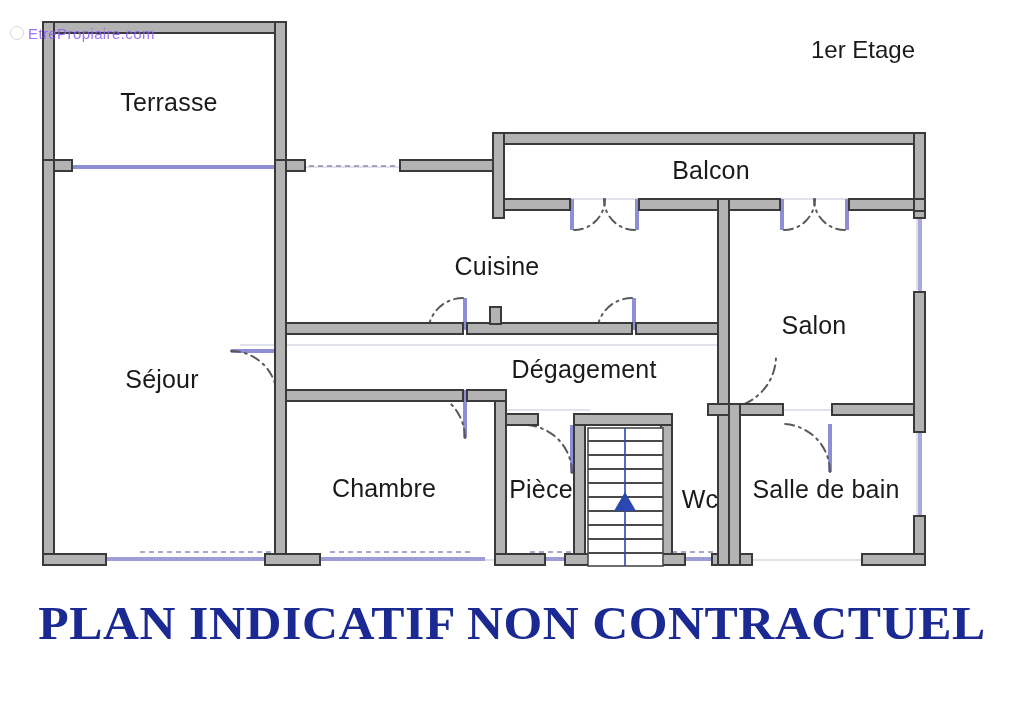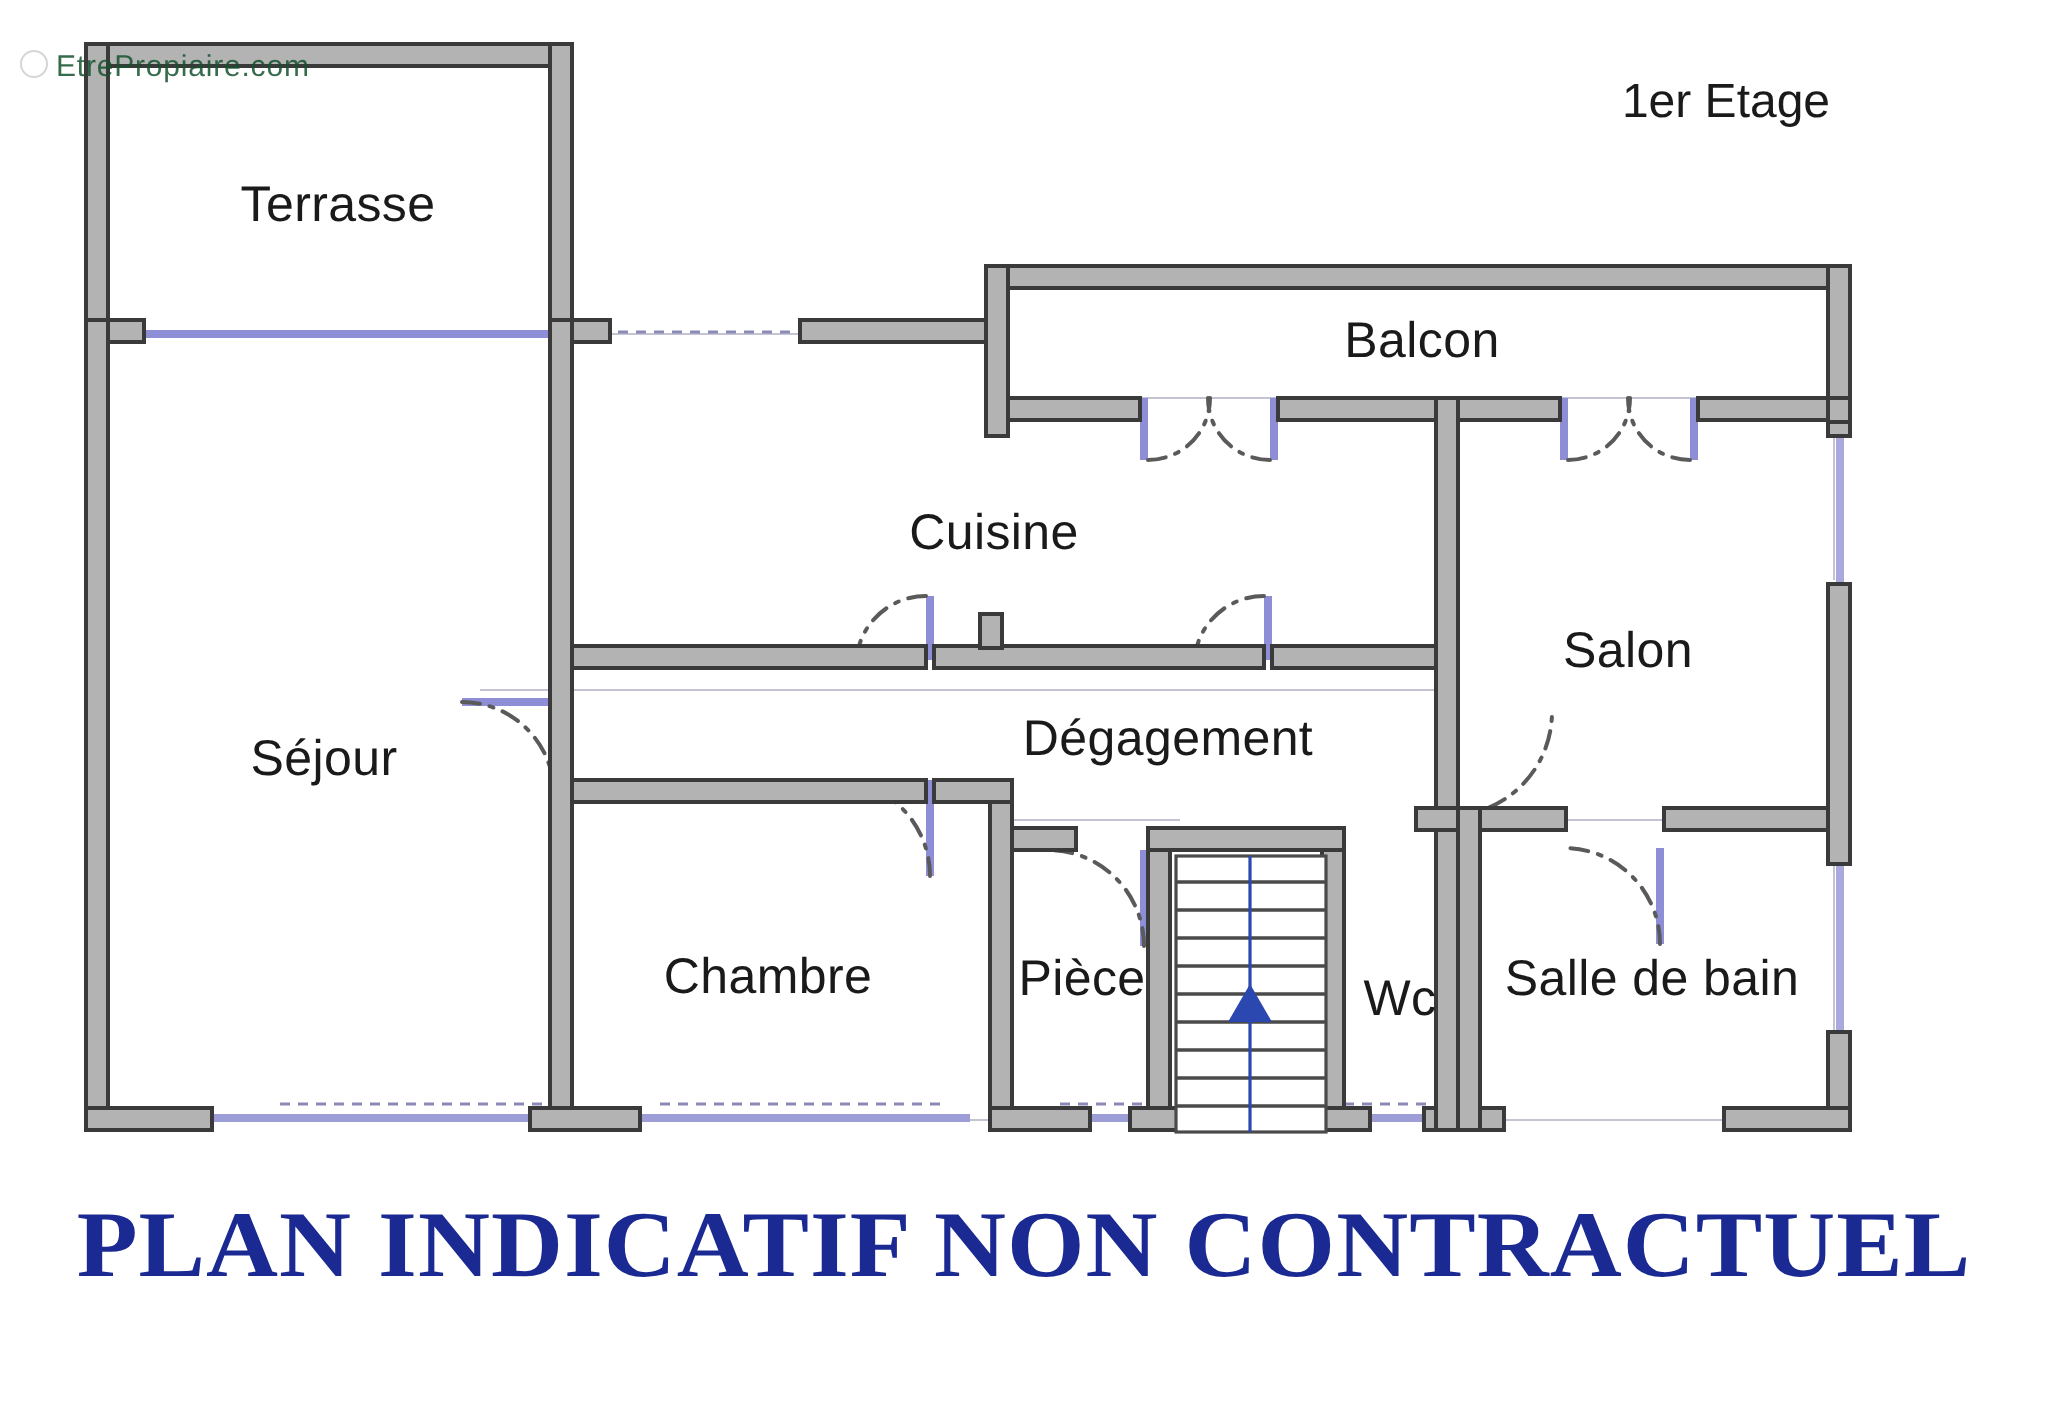--- a/index.html
+++ b/index.html
@@ -54,21 +54,21 @@
     transform: scaleX(1.06);
     transform-origin: center top;
     white-space: nowrap;
   }
   .watermark {
     position: absolute;
     left: 10px;
     top: 25px;
     font-family: "Liberation Sans", sans-serif;
     font-size: 15px;
-    color: #14532d;
+    color: #8b5cf6;
     opacity: 0.85;
     letter-spacing: 0.4px;
     user-select: none;
   }
   .wm-dot {
     display: inline-block;
     width: 12px;
     height: 12px;
     border: 1.5px solid #cfcfcf;
     border-radius: 50%;

